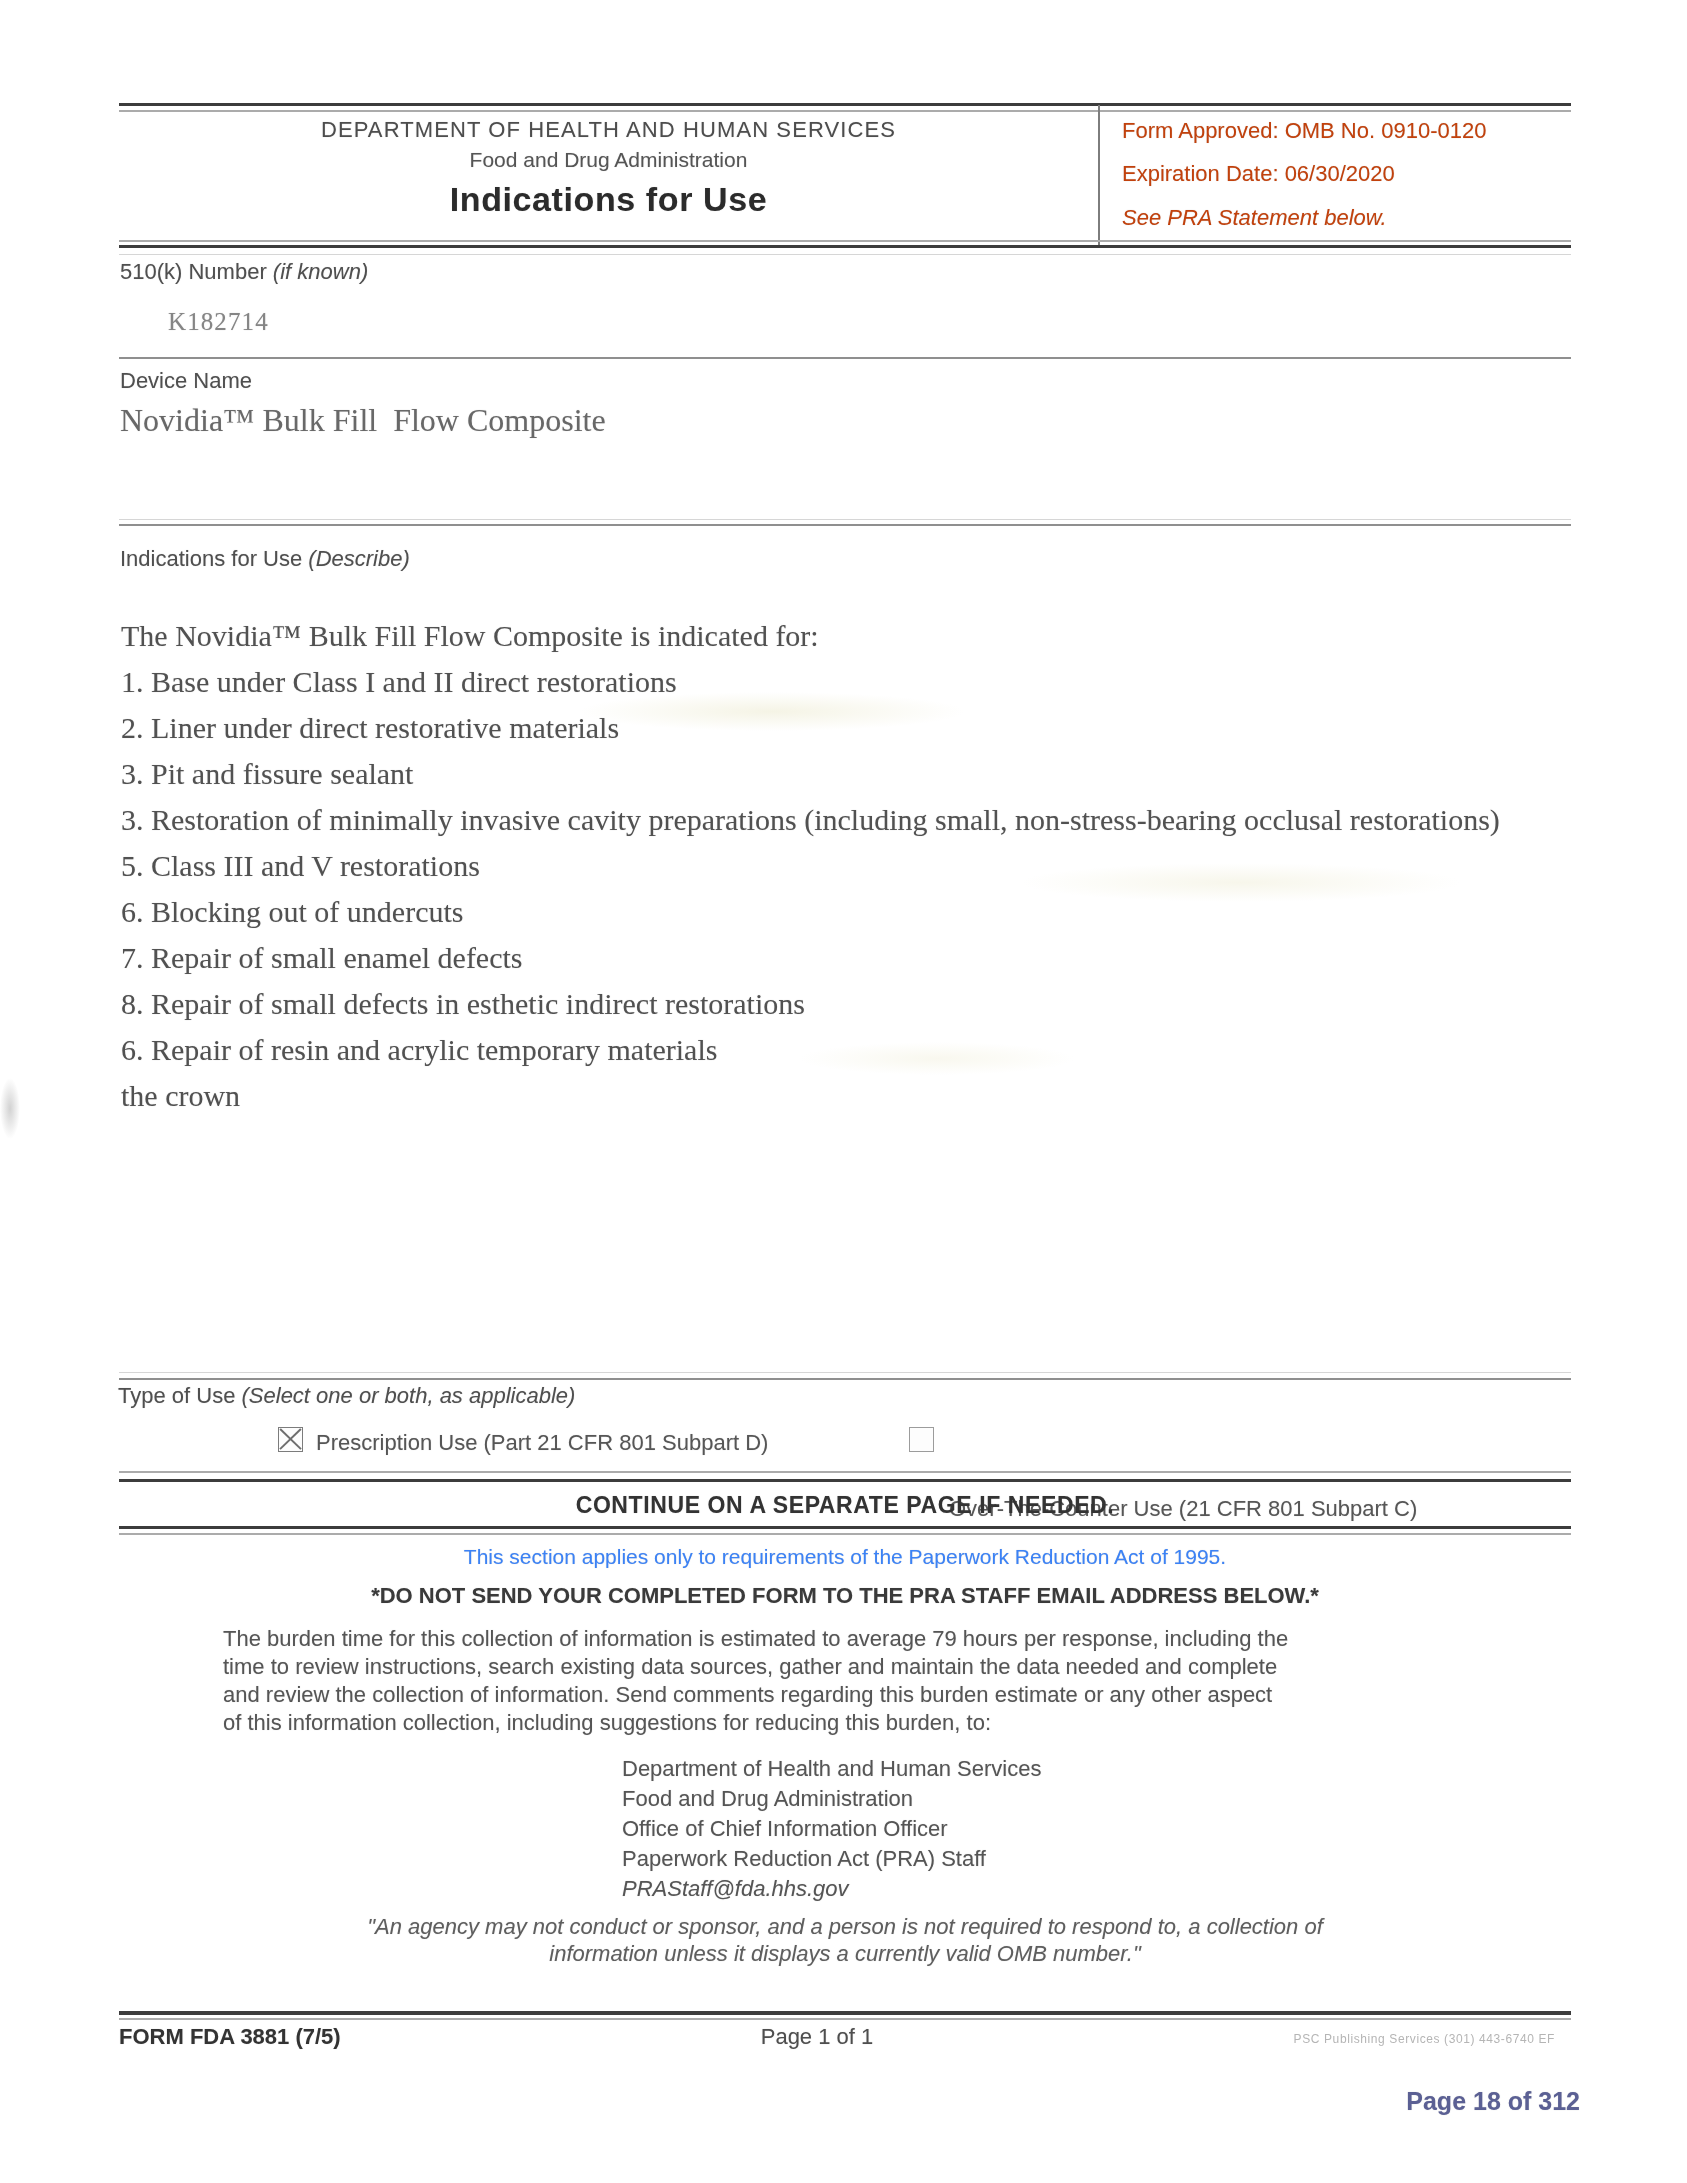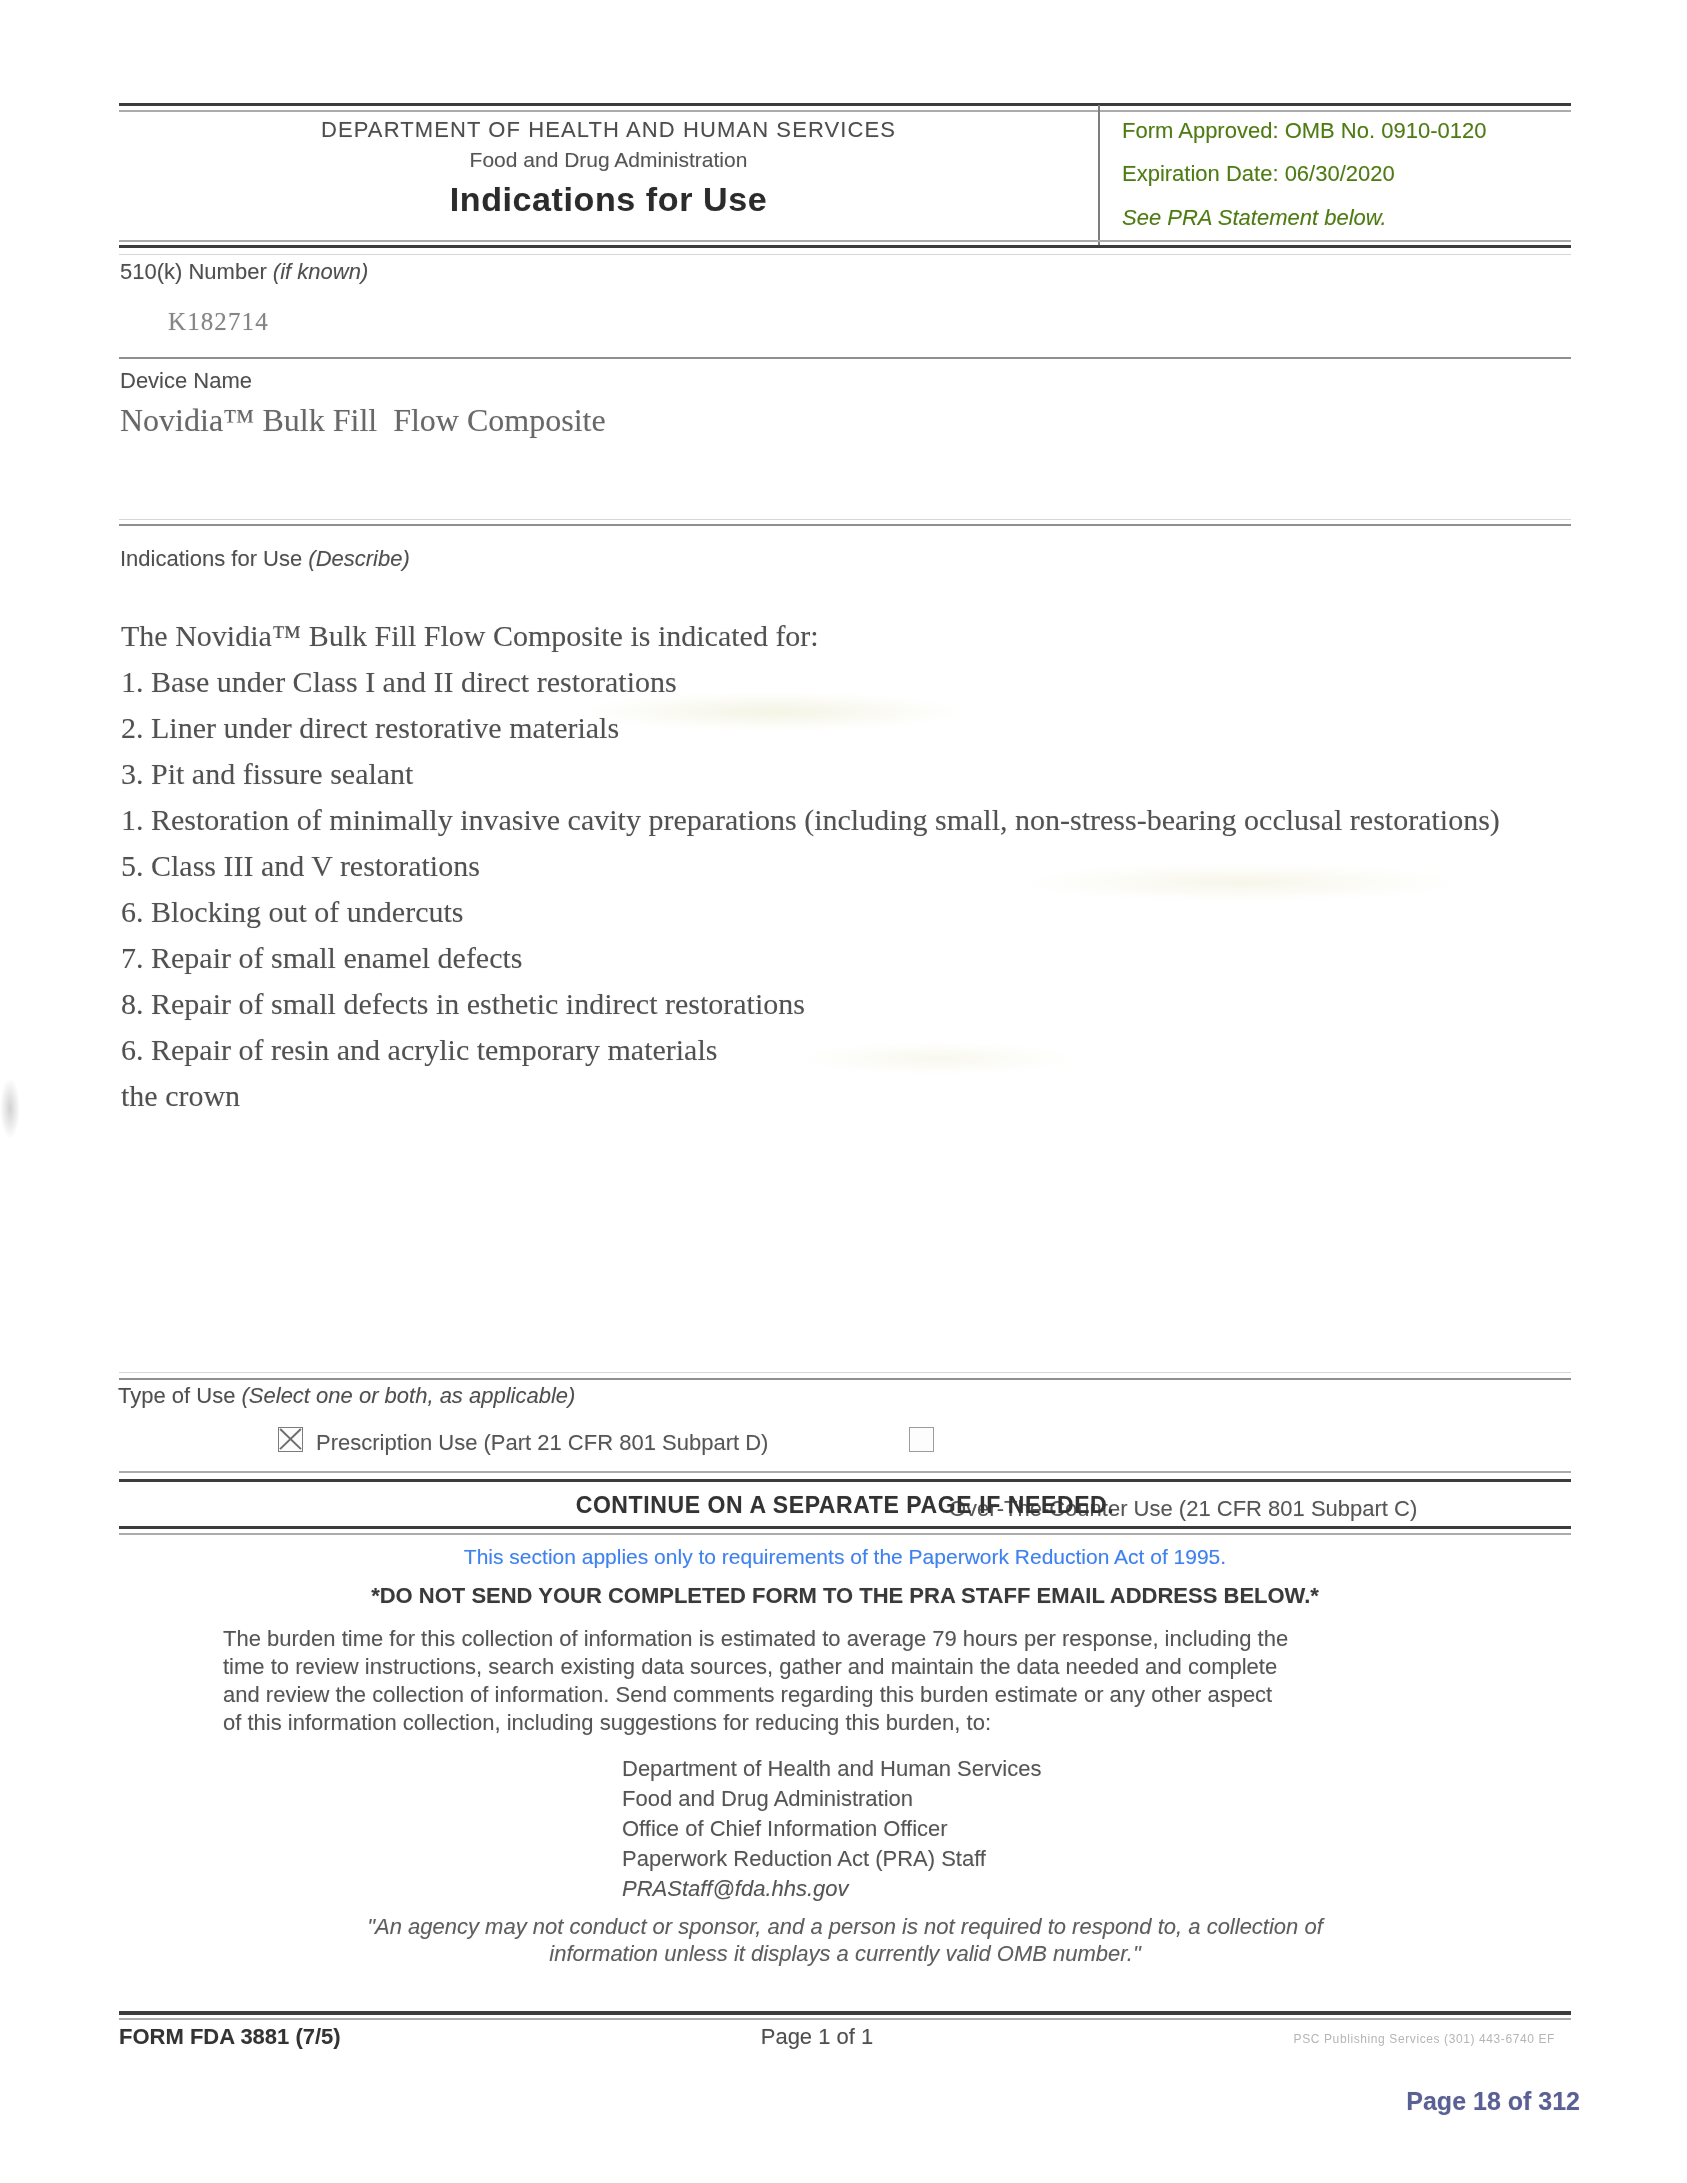--- a/index.html
+++ b/index.html
@@ -28,21 +28,21 @@
   .rule { position: absolute; left: 119px; width: 1452px; }
   .rule-dark  { background: #3c3c3c; height: 3.3px; }
   .rule-gray  { background: #8f8f8f; height: 2.2px; }
   .rule-faint { background: #d6d6d6; height: 1.1px; }
   .rule-shadow{ background: #ababab; height: 1.7px; }
 
   
   .hdr-dept   { font-size: 22px; color: #4d4d4d; letter-spacing: 1.1px; }
   .hdr-agency { font-size: 21px; color: #555555; }
   .hdr-title  { font-size: 34px; font-weight: bold; color: #2b2b2b; letter-spacing: 0.6px; }
-  .hdr-right  { font-size: 22px; color: #4d7c0f; }
+  .hdr-right  { font-size: 22px; color: #c2410c; }
   .hdr-left-cell { left: 119px; width: 979px; text-align: center; }
 
   
   .lbl { font-size: 22px; color: #4f4f4f; }
 
   
   .k-val   { font-size: 25px; color: #858585; letter-spacing: 1.1px; }
   .dev-val { font-size: 32px; color: #686868; white-space: pre; }
   .ind-line { font-size: 30px; color: #515151; height: 46px; line-height: 46px; white-space: nowrap; }
 
@@ -113,21 +113,21 @@
   <div class="abs lbl scan" style="left:120px; top:546px">
     <span>Indications for Use</span>
     <span class="italic">(Describe)</span>
   </div>
 
   <div class="abs" style="left:121px; top:613px">
     <div class="serif ind-line scan">The Novidia™ Bulk Fill Flow Composite is indicated for:</div>
     <div class="serif ind-line scan">1. Base under Class I and II direct restorations</div>
     <div class="serif ind-line scan">2. Liner under direct restorative materials</div>
     <div class="serif ind-line scan">3. Pit and fissure sealant</div>
-    <div class="serif ind-line scan">1. Restoration of minimally invasive cavity preparations (including small, non-stress-bearing occlusal restorations)</div>
+    <div class="serif ind-line scan">3. Restoration of minimally invasive cavity preparations (including small, non-stress-bearing occlusal restorations)</div>
     <div class="serif ind-line scan">5. Class III and V restorations</div>
     <div class="serif ind-line scan">6. Blocking out of undercuts</div>
     <div class="serif ind-line scan">7. Repair of small enamel defects</div>
     <div class="serif ind-line scan">8. Repair of small defects in esthetic indirect restorations</div>
     <div class="serif ind-line scan">6. Repair of resin and acrylic temporary materials</div>
     <div class="serif ind-line scan">the crown</div>
   </div>
 
   <div class="smudge" style="left:0px; top:1078px; width:20px; height:61px; background:radial-gradient(closest-side, #d2d2d2, rgba(255,255,255,0))"></div>
   <div class="smudge" style="left:579px; top:692px; width:386px; height:39px; background:radial-gradient(closest-side, rgba(222,218,170,0.30), rgba(255,255,255,0))"></div>

